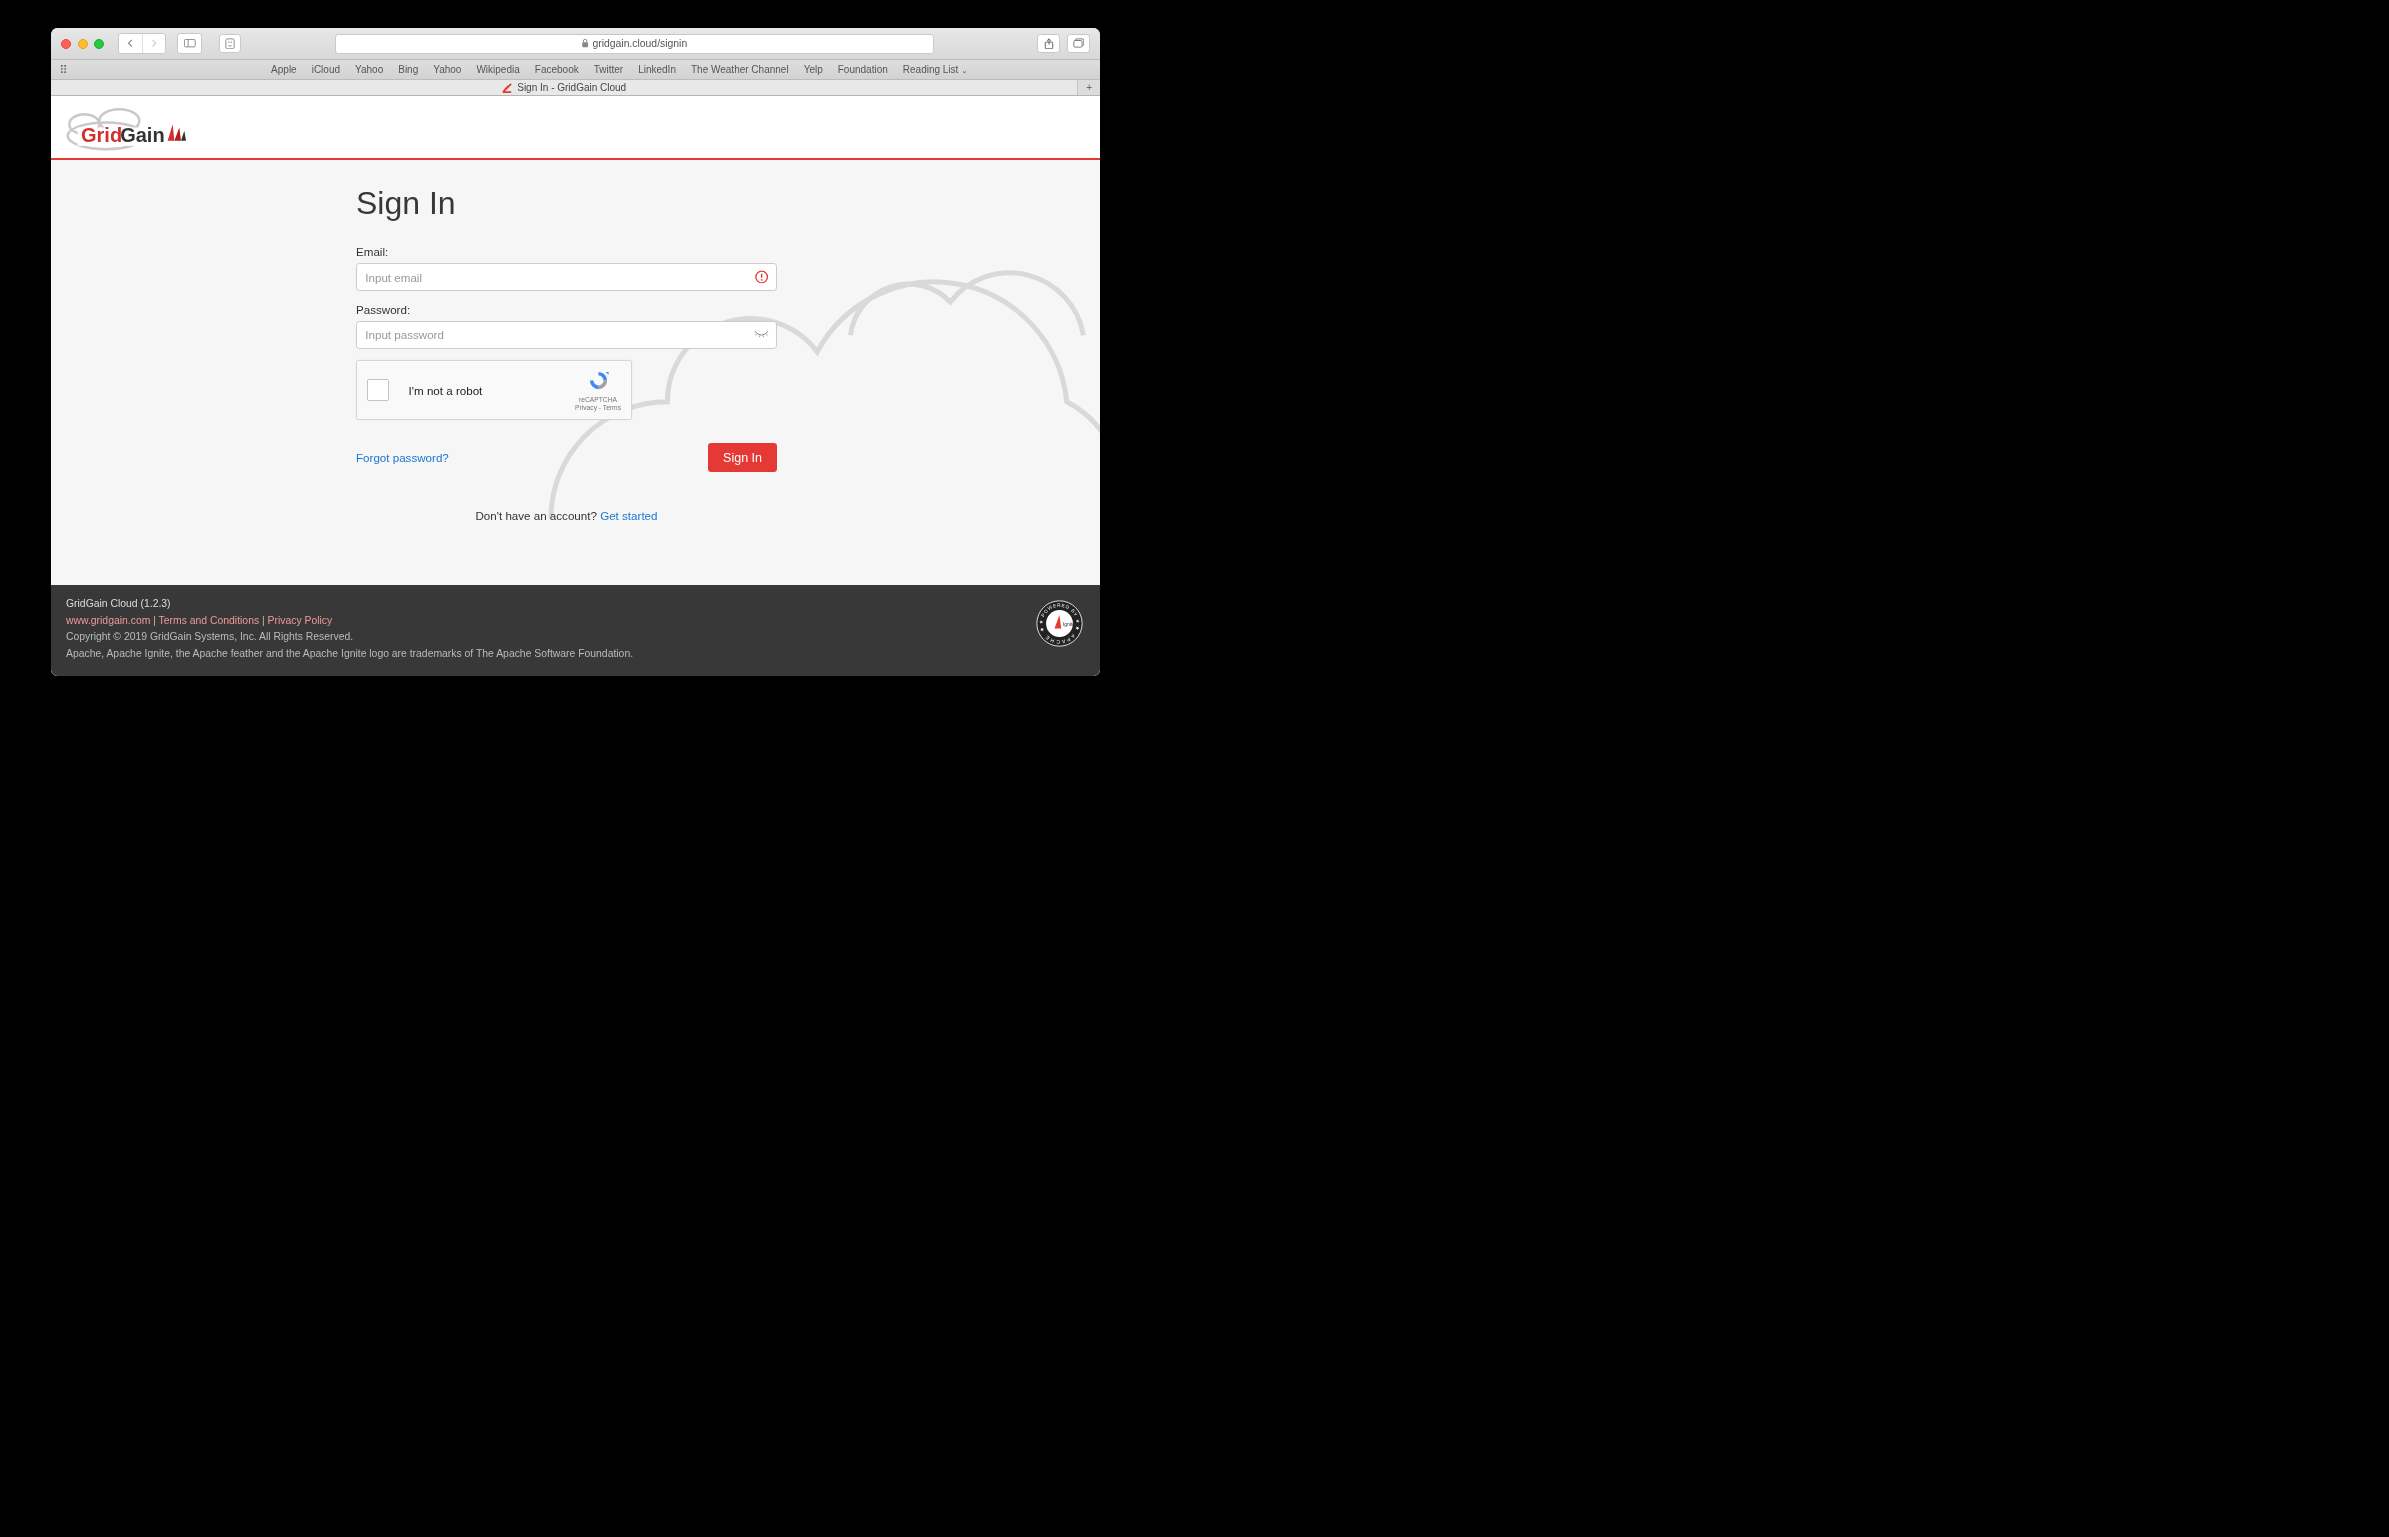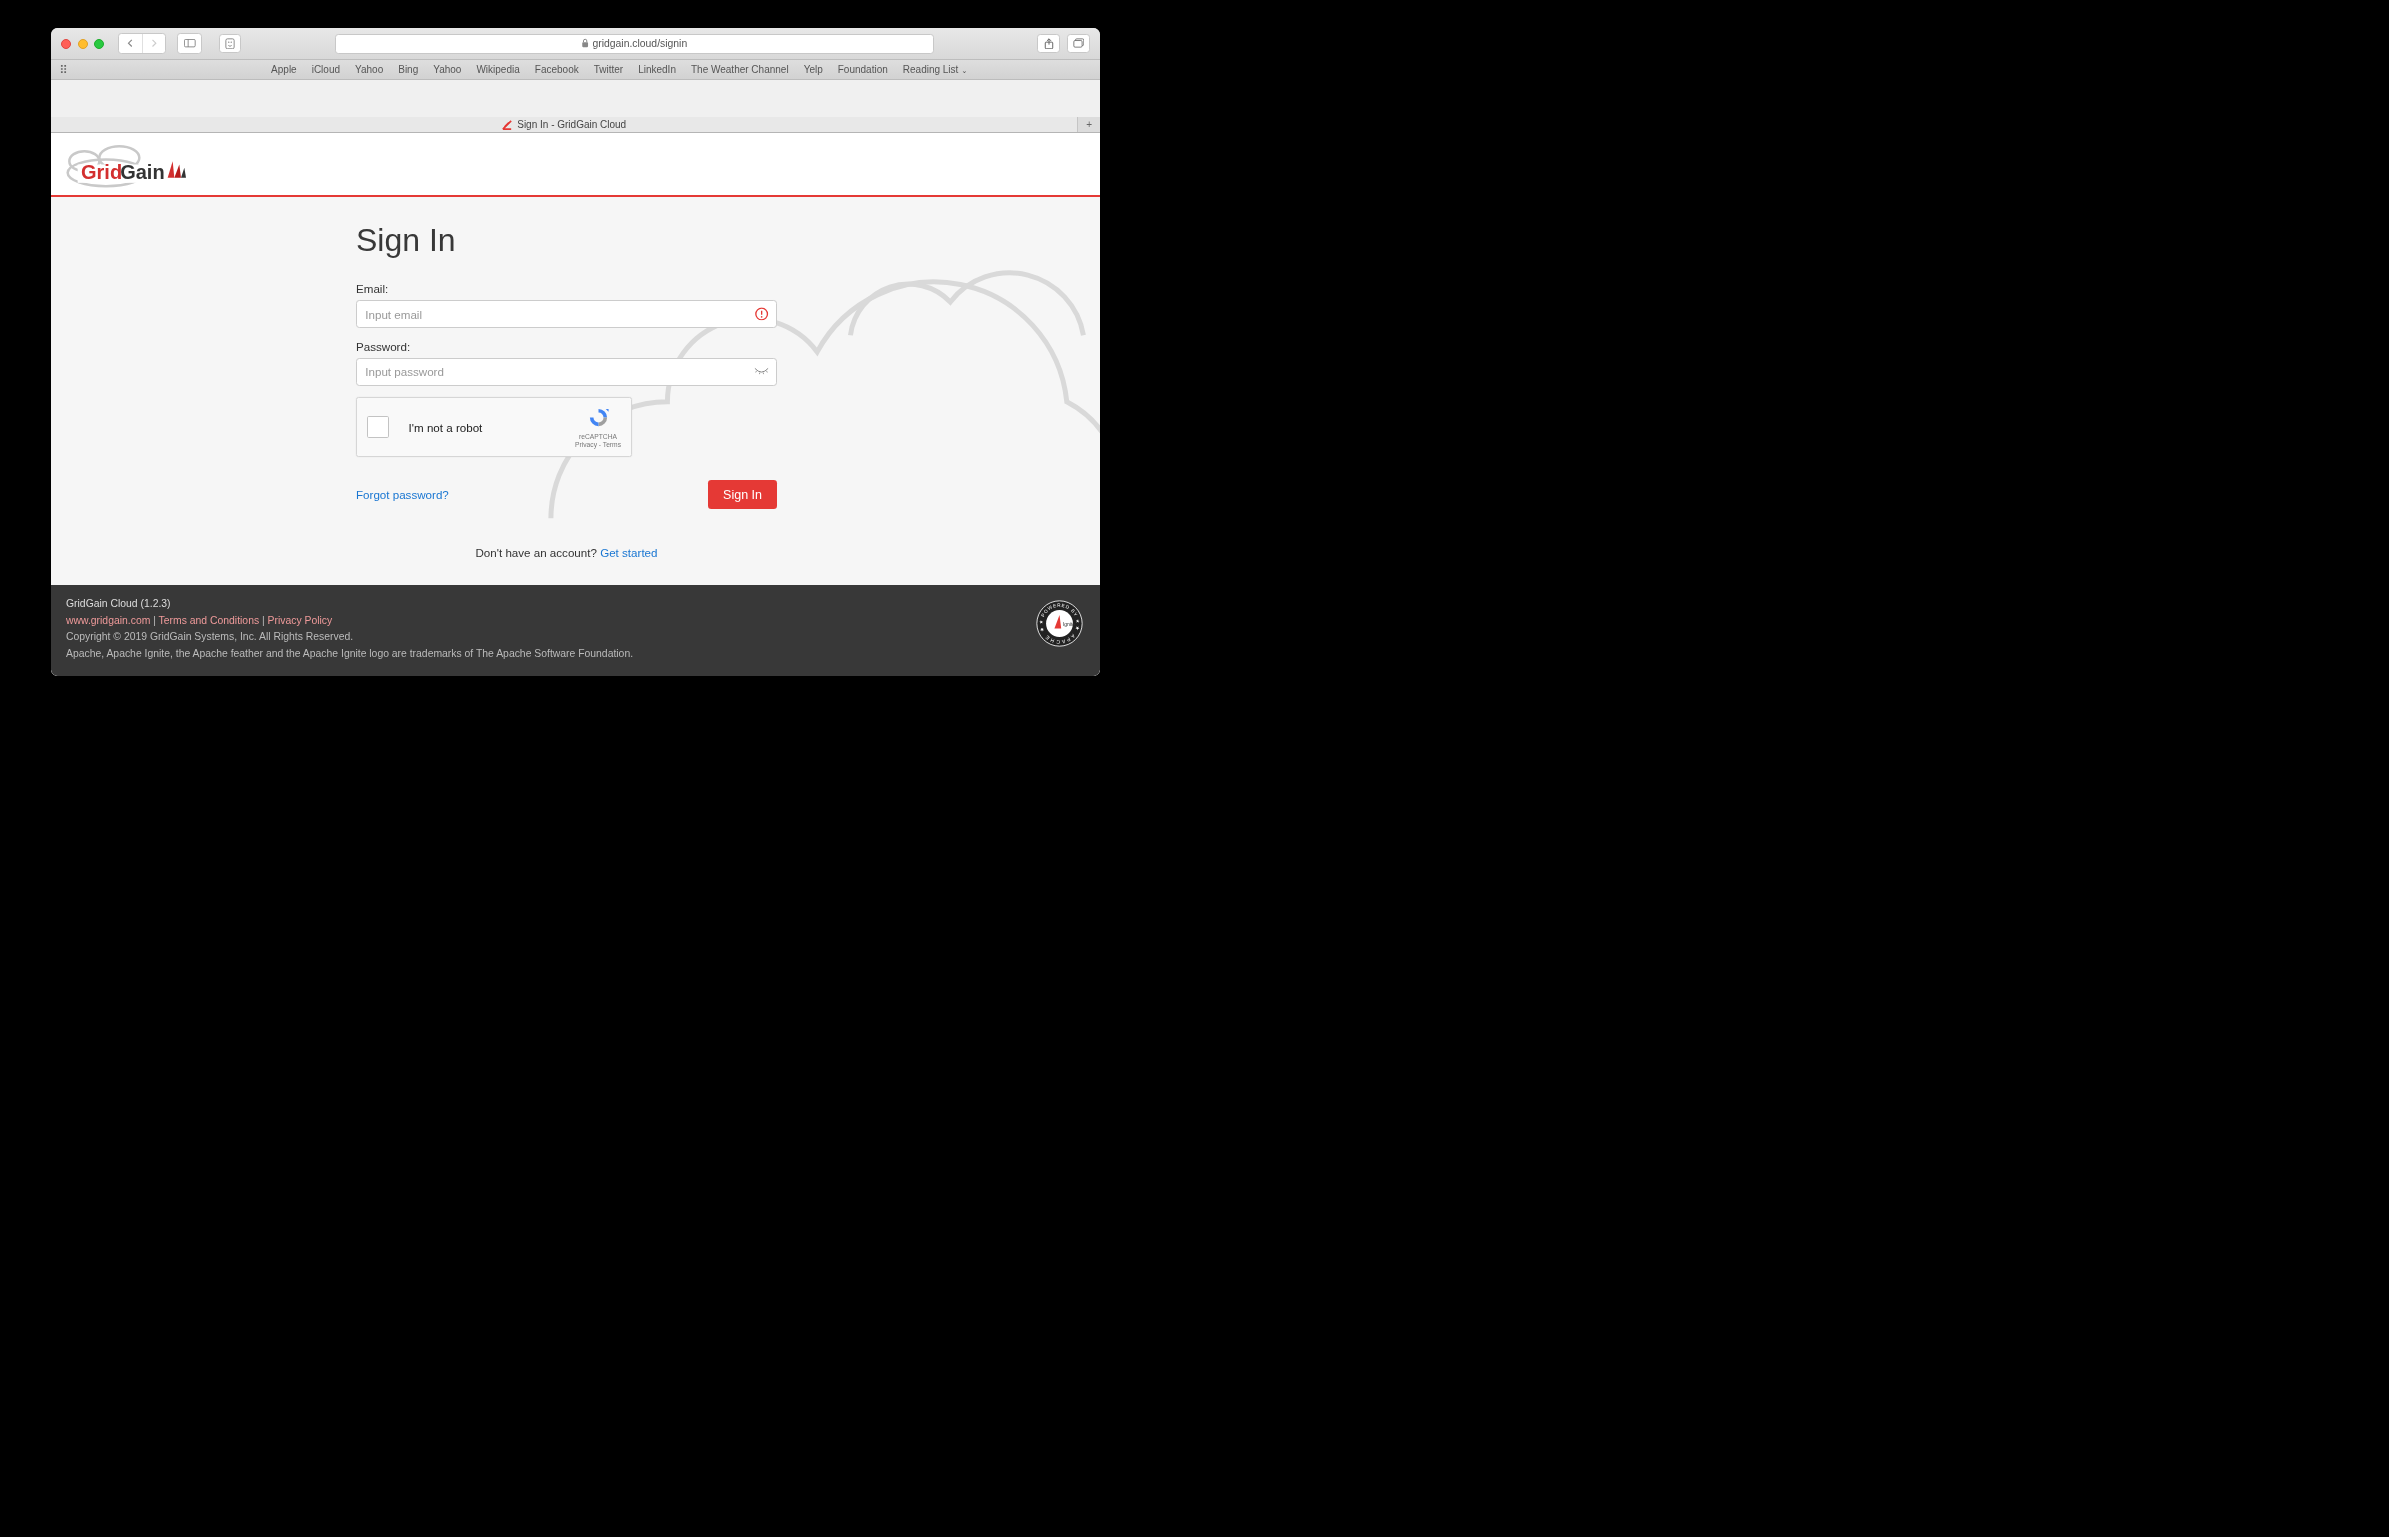--- a/index.html
+++ b/index.html
@@ -59,21 +59,21 @@
     height:20px; background:linear-gradient(#dedede,#d2d2d2); border-bottom:0.8px solid #bcbcbc;
     display:flex; align-items:center; padding:0 8.3px; gap:15px; font-size:10px; color:#555;
   }
   .fav-apps { font-size:11.6px; color:#666; letter-spacing:-1.7px;}
   .fav-spacer { flex:0 0 175px; }
   .fav-link { cursor:default; }
   .fav-flex { flex:1; }
 
   .tabbar {
     height:16px; background:#ef4444; border-bottom:0.8px solid #b5b5b5; display:flex; align-items:stretch;
-    font-size:10px; color:#444;margin-top:37px;
+    font-size:10px; color:#444;
   }
   .tab {
     flex:1; display:flex; align-items:center; justify-content:center; gap:5px; background:#e8e8e8; border-right:0.8px solid #c5c5c5;
   }
   .tab-icon { width:10px; height:10px; }
   .tab-add { width:21.6px; display:flex; align-items:center; justify-content:center; color:#666; background:#dcdcdc;}
 
   
   .page {
     flex:1; background:#f6f6f6; display:flex; flex-direction:column; overflow:hidden; position:relative;

